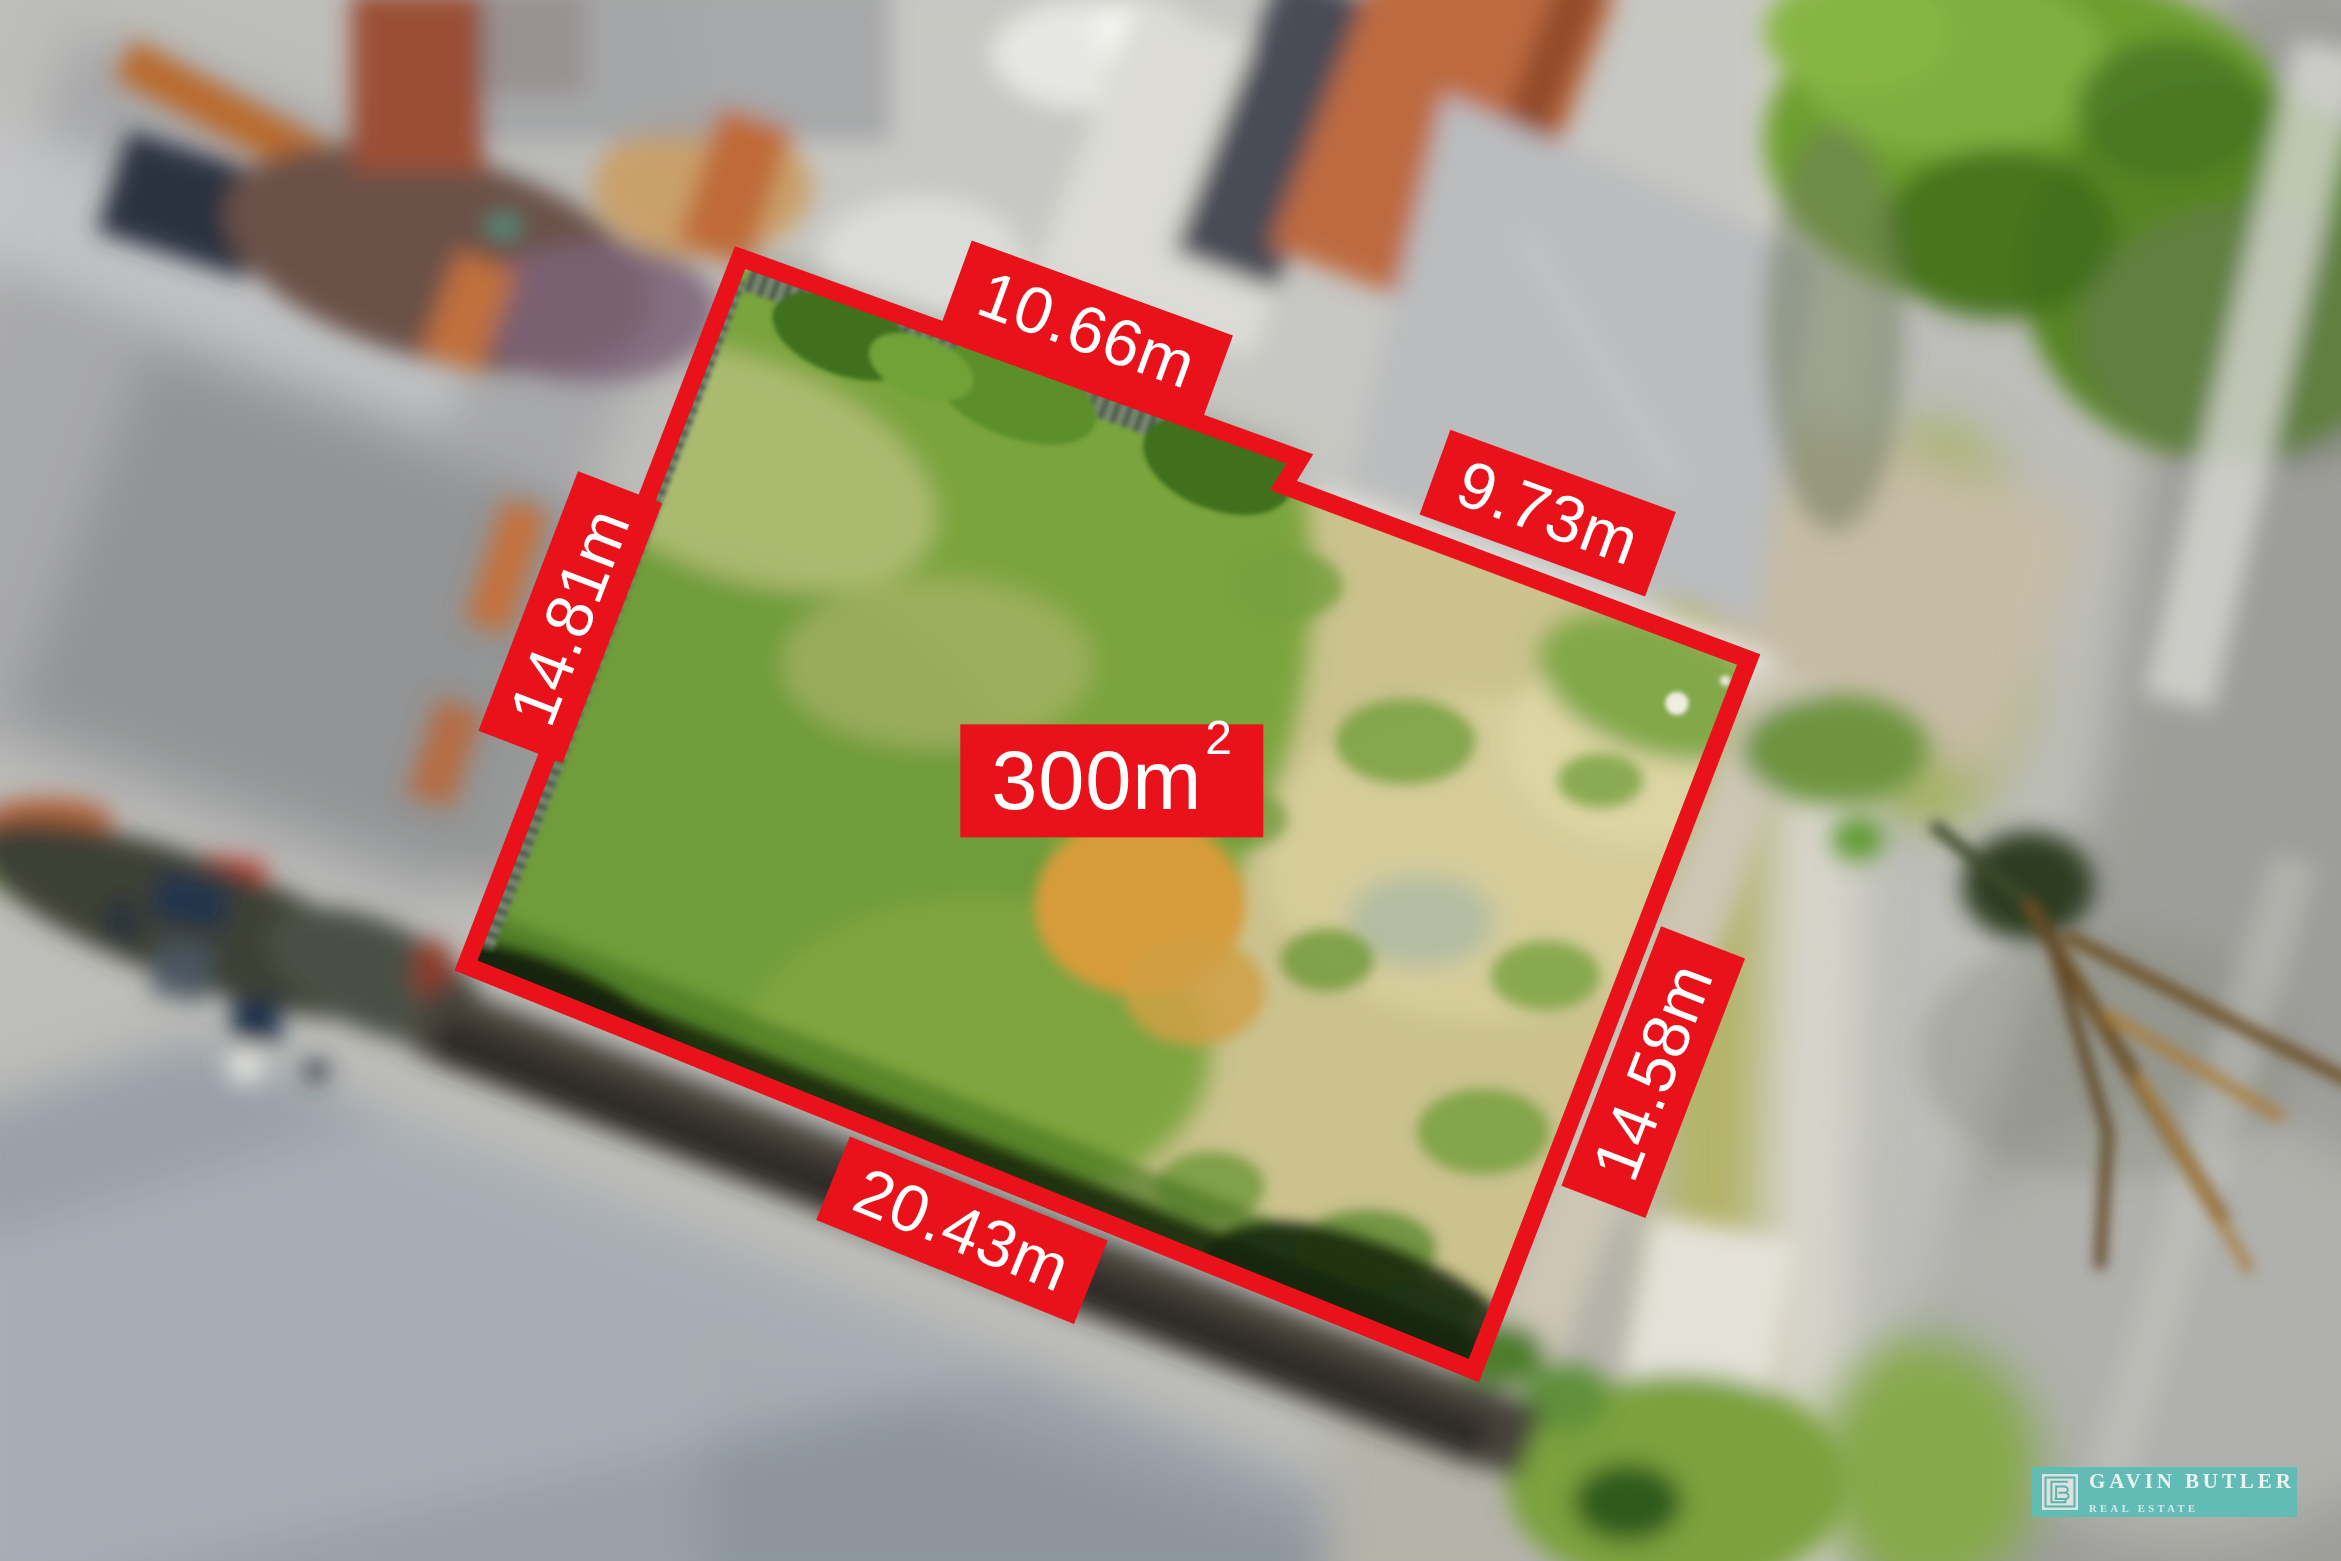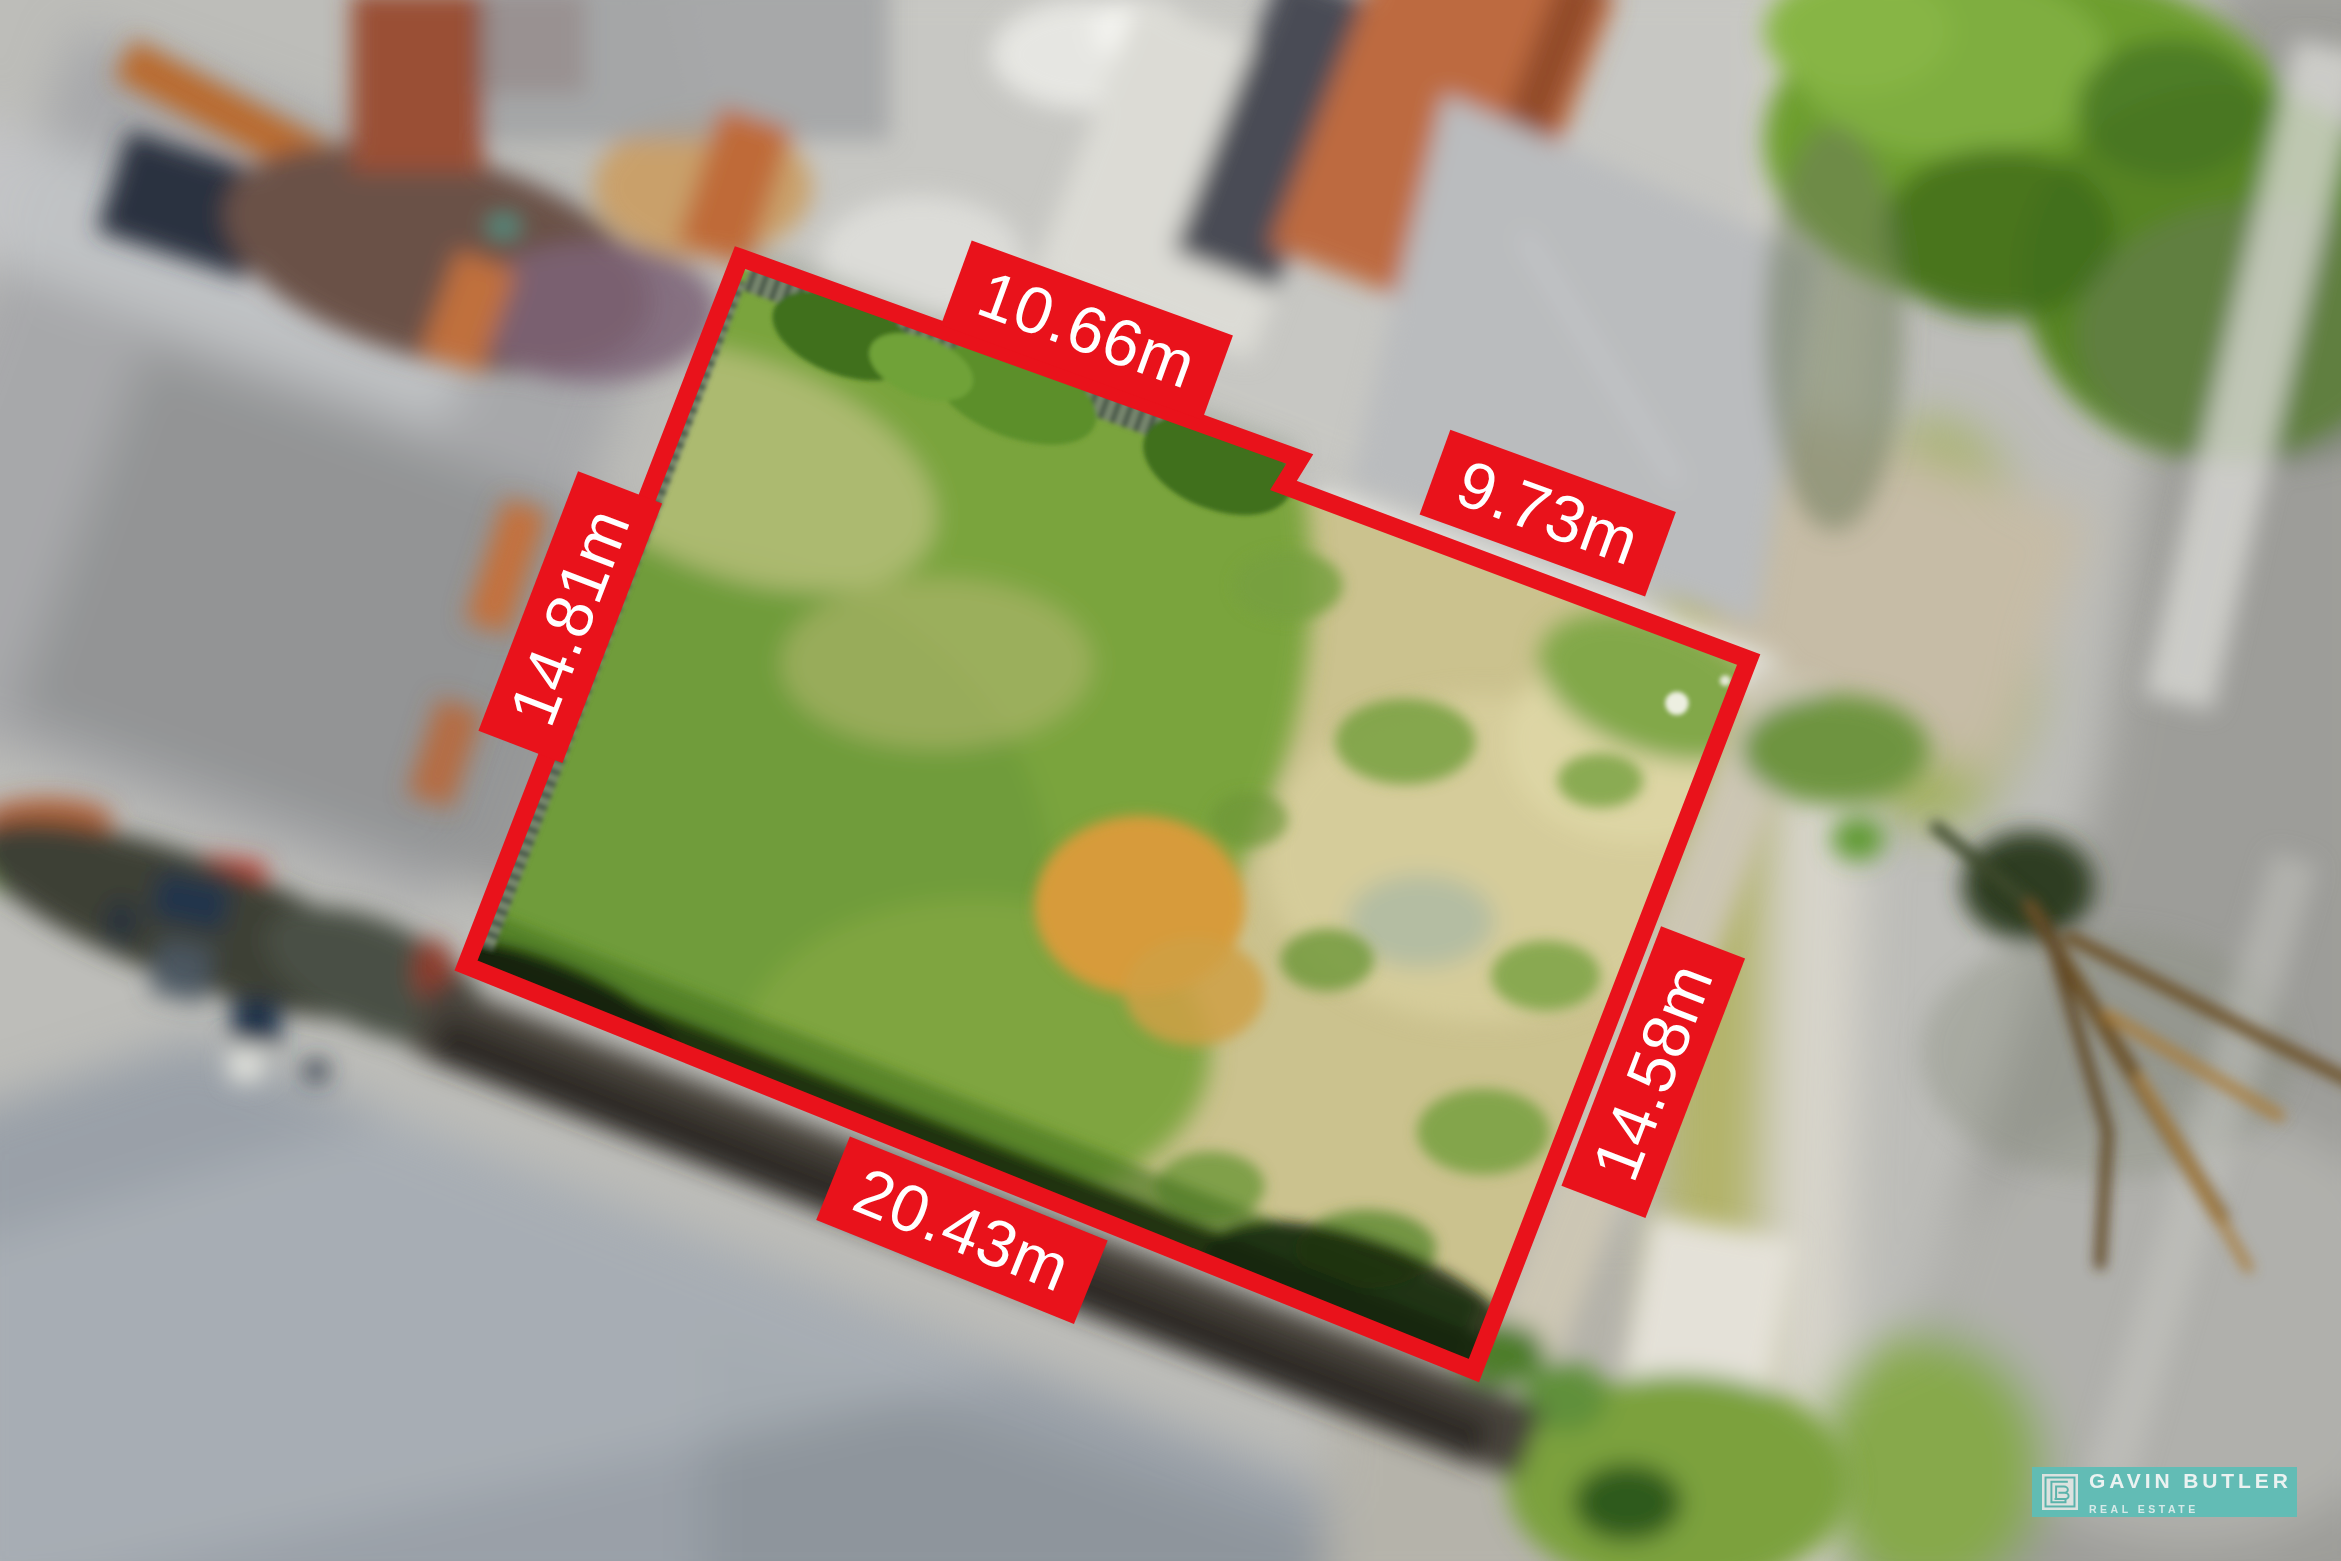--- a/index.html
+++ b/index.html
@@ -15,21 +15,21 @@
     position:absolute;background:var(--annotation-red,#e9121b);color:var(--label-text,#ffffff);
     font-size:83px;line-height:1.1;padding:11px 31px;white-space:nowrap;letter-spacing:0.8px;
   }
   .area-label sup{font-size:48px;position:relative;top:-26.5px;margin-left:3.1px;}
   .logo{
     position:absolute;left:2032px;top:1467px;width:265px;height:50px;
     background:var(--brand-teal,#5fbdb6);display:flex;align-items:center;gap:11px;
     padding-left:10px;box-sizing:border-box;opacity:0.96;
   }
   .logo .mark{flex:0 0 auto;display:block;}
-  .logo .words{display:flex;flex-direction:column;justify-content:center;}
+  .logo .words{display:flex;flex-direction:column;justify-content:center;font-family:Liberation Serif, serif;}
   .logo .name{color:#eef5f4;font-size:21px;letter-spacing:3.9px;font-weight:bold;line-height:1.1;}
   .logo .tagline{color:rgba(238,245,244,.85);font-size:10.5px;letter-spacing:3.5px;font-weight:bold;margin-top:10px;}
 </style>
 </head>
 <body>
 
 <div id="stage">
 
   <svg class="photo" viewBox="0 0 3000 2000" preserveAspectRatio="none">
     <defs>
@@ -228,20 +228,23 @@
   <div class="dim" style="left:1087px;top:330px;transform:translate(-50%,-50%) rotate(20deg);">10.66m</div>
 
   <div class="dim" style="left:1548px;top:513px;transform:translate(-50%,-50%) rotate(20deg);">9.73m</div>
 
   <div class="dim" style="left:570px;top:617px;transform:translate(-50%,-50%) rotate(-69deg);">14.81m</div>
 
   <div class="dim" style="left:1653px;top:1072px;transform:translate(-50%,-50%) rotate(-69deg);">14.58m</div>
 
   <div class="dim" style="left:962px;top:1230px;transform:translate(-50%,-50%) rotate(22deg);">20.43m</div>
 
+  <div class="area-label" style="left:1112px;top:781px;transform:translate(-50%,-50%);">
+    <span>300m</span><sup>2</sup>
+  </div>
 
   <div class="logo">
     <svg class="mark" width="36" height="36" viewBox="0 0 46 46">
       <rect x="0" y="0" width="46" height="46" fill="#dde4e2"></rect>
       <rect x="4.5" y="4.5" width="37" height="37" fill="none" stroke="#57b3ac" stroke-width="2.5"></rect>
       <path d="M33,10 L12,10 L12,36 L30,36 L30,31" fill="none" stroke="#57b3ac" stroke-width="2.5"></path>
       <path d="M18,31 L18,16 L28,16 a5,4 0 0 1 0,8 L21,24 L29,24 a5,4 0 0 1 0,8 L16,32" fill="none" stroke="#57b3ac" stroke-width="2.5"></path>
     </svg>
     <div class="words">
       <div class="name">GAVIN BUTLER</div>

